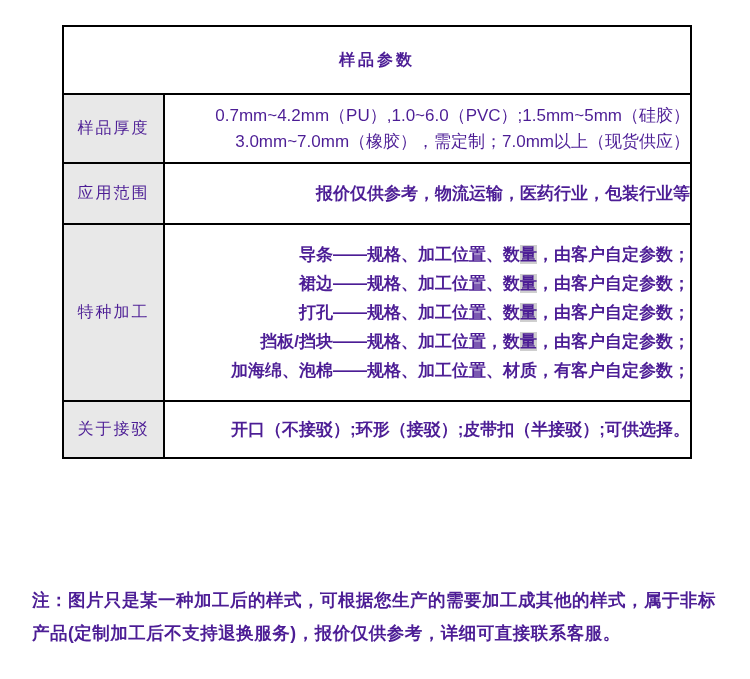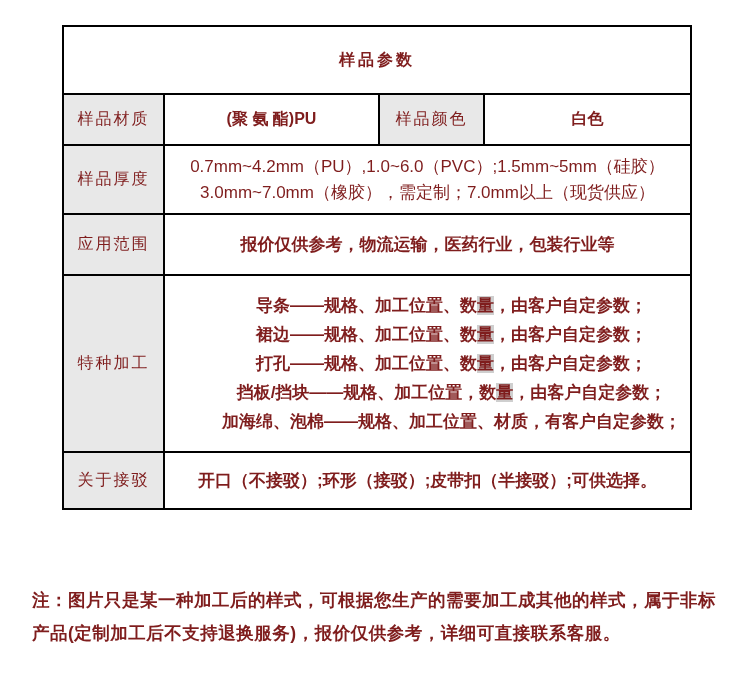--- a/index.html
+++ b/index.html
@@ -6,21 +6,21 @@
     margin: 0;
     padding: 0;
     background: #ffffff;
   }
   .page {
     position: relative;
     width: 750px;
     height: 679px;
     background: #ffffff;
     font-family: "Liberation Sans", sans-serif;
-    color: #7f1d1d;
+    color: #4c1d95;
   }
   table.spec-table {
     position: absolute;
     left: 62px;
     top: 25px;
     width: 628px;
     border-collapse: collapse;
     table-layout: fixed;
   }
   table.spec-table td {
@@ -43,21 +43,21 @@
     font-weight: 400;
     font-size: 16px;
     letter-spacing: 2px;
   }
   td.center-value {
     text-align: center;
     font-weight: bold;
     font-size: 17px;
   }
   td.left-value {
-    text-align: center;
+    text-align: right;
     padding-left: 15px;
     padding-right: 8px;
   }
   tr.row-short td  { height: 49px; }
   tr.row-thick td  { height: 67px; }
   tr.row-app td    { height: 59px; margin-top: 12px; }
   tr.row-special td{ height: 175px; }
   tr.row-joint td  { height: 55px; }
   .thickness-text {
     font-weight: 400;
@@ -101,26 +101,20 @@
       <col style="width:105px">
       <col style="width:207px">
     </colgroup>
 
     <tbody>
         <tr>
       <td class="title-cell" colspan="4">样品参数</td>
     </tr>
 
 
-    <tr class="row-short">
-      <td class="label-cell">样品材质</td>
-      <td class="center-value">(聚 氨 酯)PU</td>
-      <td class="label-cell">样品颜色</td>
-      <td class="center-value">白色</td>
-    </tr>
 
     <tr class="row-thick">
       <td class="label-cell">样品厚度</td>
       <td class="left-value" colspan="3">
         <div class="thickness-text">
           <div>0.7mm~4.2mm（PU）,1.0~6.0（PVC）;1.5mm~5mm（硅胶）</div>
           <div>3.0mm~7.0mm（橡胶），需定制；7.0mm以上（现货供应）</div>
         </div>
       </td>
     </tr>

